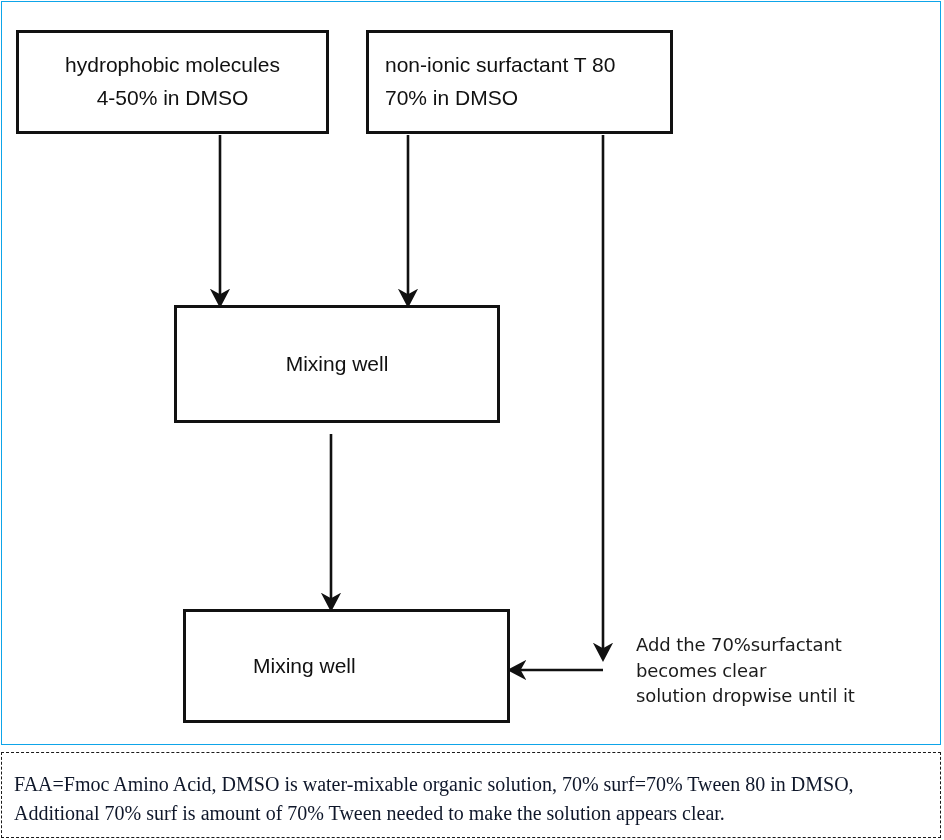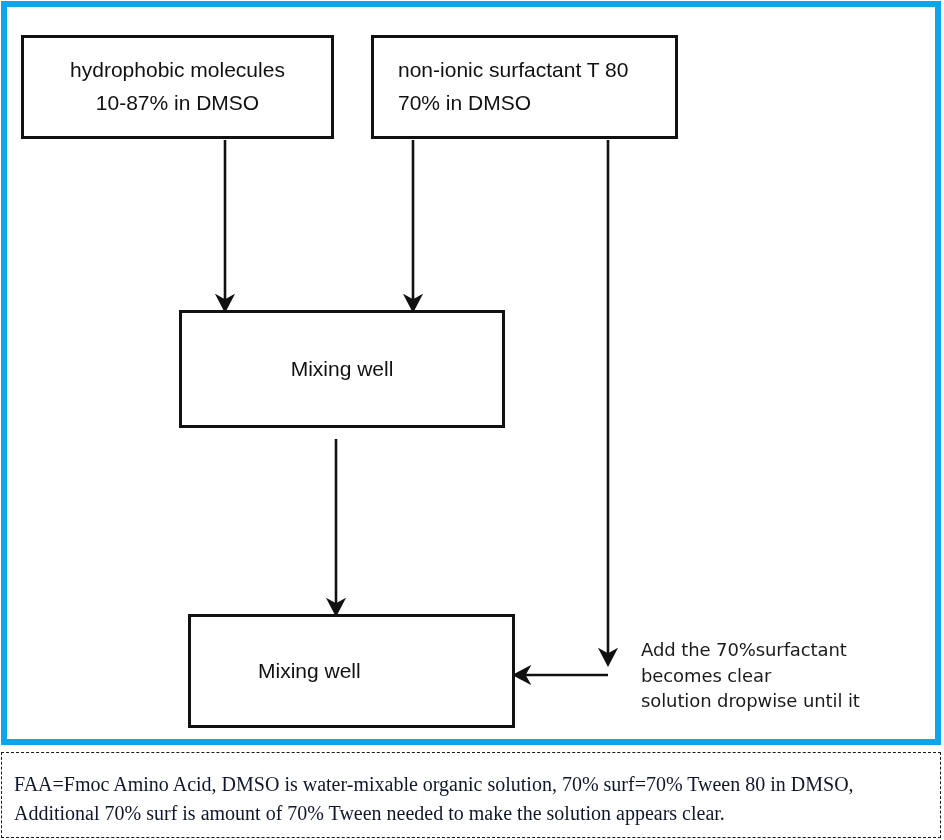--- a/index.html
+++ b/index.html
@@ -16,21 +16,21 @@
     font-family: "Liberation Sans", sans-serif;
   }
 
   
   #diagram-panel {
     position: absolute;
     left: 1px;
     top: 1px;
     width: 940px;
     height: 744px;
-    border: 6px solid #0ea5e9;
+    border: 1px solid #0ea5e9;
     background: #ffffff;
     box-sizing: border-box;
   }
 
   
   .flow-box {
     position: absolute;
     border: 3px solid #111111;
     background: #ffffff;
     box-sizing: border-box;
@@ -47,21 +47,21 @@
   #box-hydrophobic {
     left: 14px;  top: 28px;
     width: 313px; height: 104px;
     align-items: center;
     text-align: center;
   }
   #box-surfactant {
     left: 364px; top: 28px;
     width: 307px; height: 104px;
     align-items: flex-start;
-    padding-left: 24px;
+    padding-left: 16px;
     text-align: left;
   }
   #box-mixing-well {
     left: 172px; top: 303px;
     width: 326px; height: 118px;
     align-items: center;
     text-align: center;
   }
   #box-aqueous {
     left: 181px; top: 607px;
@@ -131,21 +131,21 @@
 
       <line x1="329" y1="432" x2="329" y2="600" stroke="#111111" stroke-width="2.6" marker-end="url(#arrowhead)"></line>
 
       <line x1="601" y1="133" x2="601" y2="650" stroke="#111111" stroke-width="2.6" marker-end="url(#arrowhead)"></line>
 
       <line x1="601" y1="668" x2="515" y2="668" stroke="#111111" stroke-width="2.6" marker-end="url(#arrowhead)"></line>
     </svg>
 
     <div class="flow-box" id="box-hydrophobic">
       <span class="line">hydrophobic molecules</span>
-      <span class="line">10-87% in DMSO</span>
+      <span class="line">4-50% in DMSO</span>
     </div>
 
     <div class="flow-box" id="box-surfactant">
       <span class="line">non-ionic surfactant T 80</span>
       <span class="line">70% in DMSO</span>
     </div>
 
     <div class="flow-box" id="box-mixing-well">
       <span class="line">Mixing well</span>
     </div>

